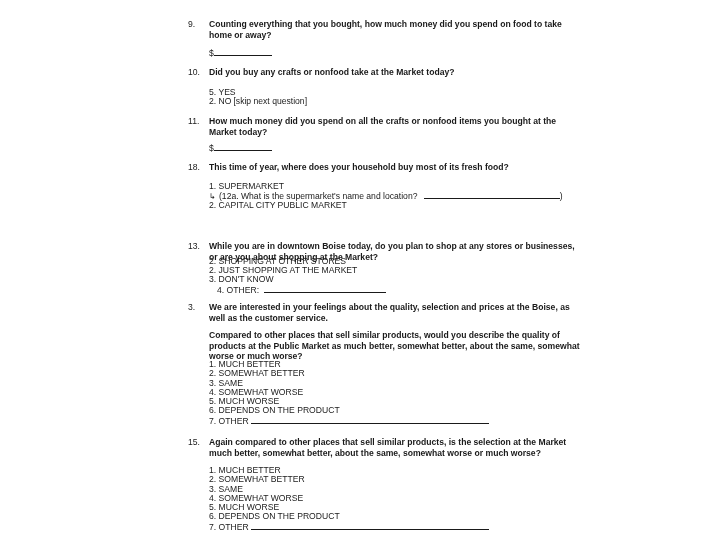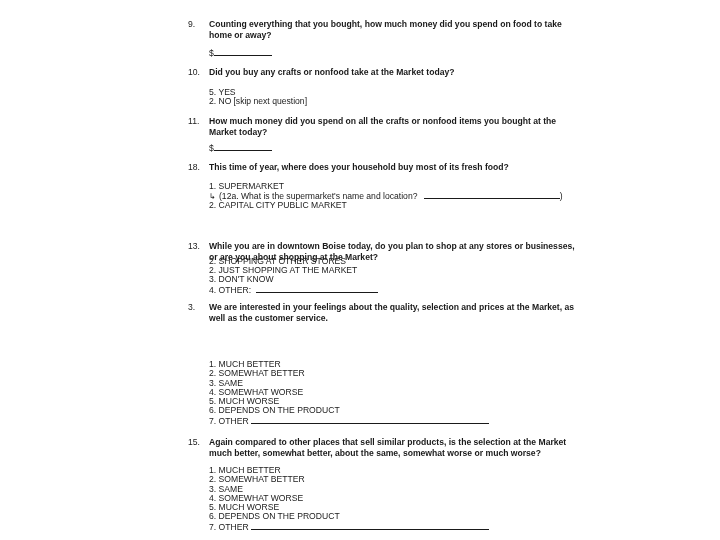--- a/index.html
+++ b/index.html
@@ -56,28 +56,31 @@
   </div>
   <div class="opt" style="top:200px;">2. CAPITAL CITY PUBLIC MARKET</div>
 
   <div class="q" style="top:227px;margin-top:14px;">
     <span class="qnum">13.</span>
     <span class="qtext">While you are in downtown Boise today, do you plan to shop at any stores or businesses, or are you about shopping at the Market?</span>
   </div>
   <div class="opt" style="top:256px;">2. SHOPPING AT OTHER STORES</div>
   <div class="opt" style="top:265px;">2. JUST SHOPPING AT THE MARKET</div>
   <div class="opt" style="top:274px;">3. DON'T KNOW</div>
-  <div class="opt" style="top:284px;">
+  <div class="opt" style="top:284px;margin-left:8px;">
     <span>4. OTHER:</span>
     <span class="blank" style="width:122px; margin-left:3px;"></span>
   </div>
 
   <div class="q" style="top:302px;">
     <span class="qnum">3.</span>
-    <span class="qtext">We are interested in your feelings about the quality, selection and prices at the Market, as well as the customer service.</span>
+    <span class="qtext">We are interested in your feelings about the quality, selection and prices at the Boise, as well as the customer service.</span>
+  </div>
+  <div class="q" style="top:330px;">
+    <span class="qtext">Compared to other places that sell similar products, would you describe the quality of products at the Public Market as much better, somewhat better, about the same, somewhat worse or much worse?</span>
   </div>
   <div class="opt" style="top:359px;">1. MUCH BETTER</div>
   <div class="opt" style="top:368px;">2. SOMEWHAT BETTER</div>
   <div class="opt" style="top:378px;">3. SAME</div>
   <div class="opt" style="top:387px;">4. SOMEWHAT WORSE</div>
   <div class="opt" style="top:396px;">5. MUCH WORSE</div>
   <div class="opt" style="top:405px;">6. DEPENDS ON THE PRODUCT</div>
   <div class="opt" style="top:415px;">
     <span>7. OTHER</span>
     <span class="blank" style="width:238px;"></span>

